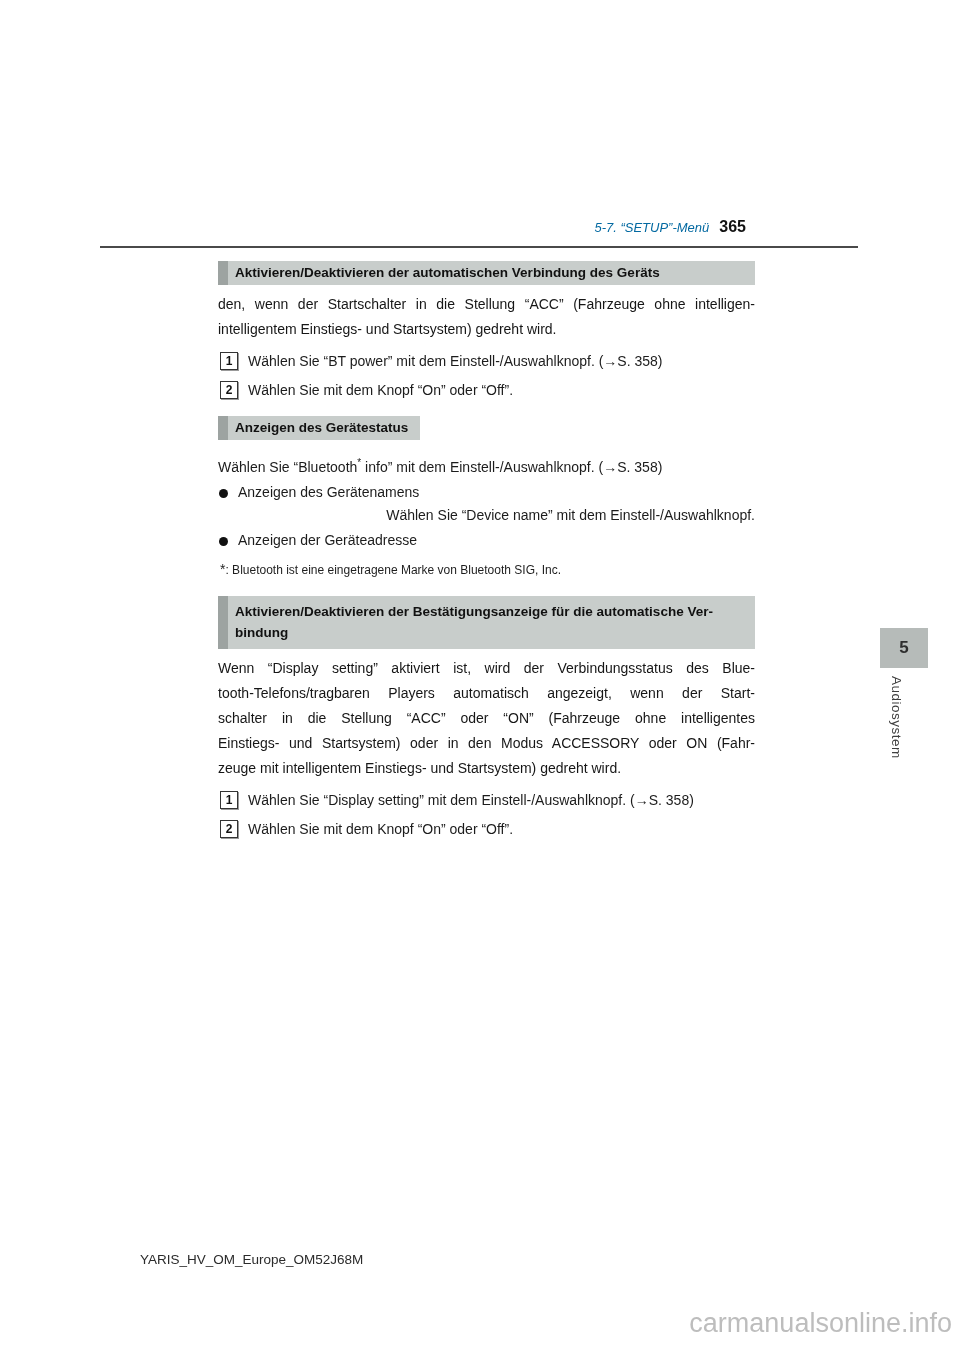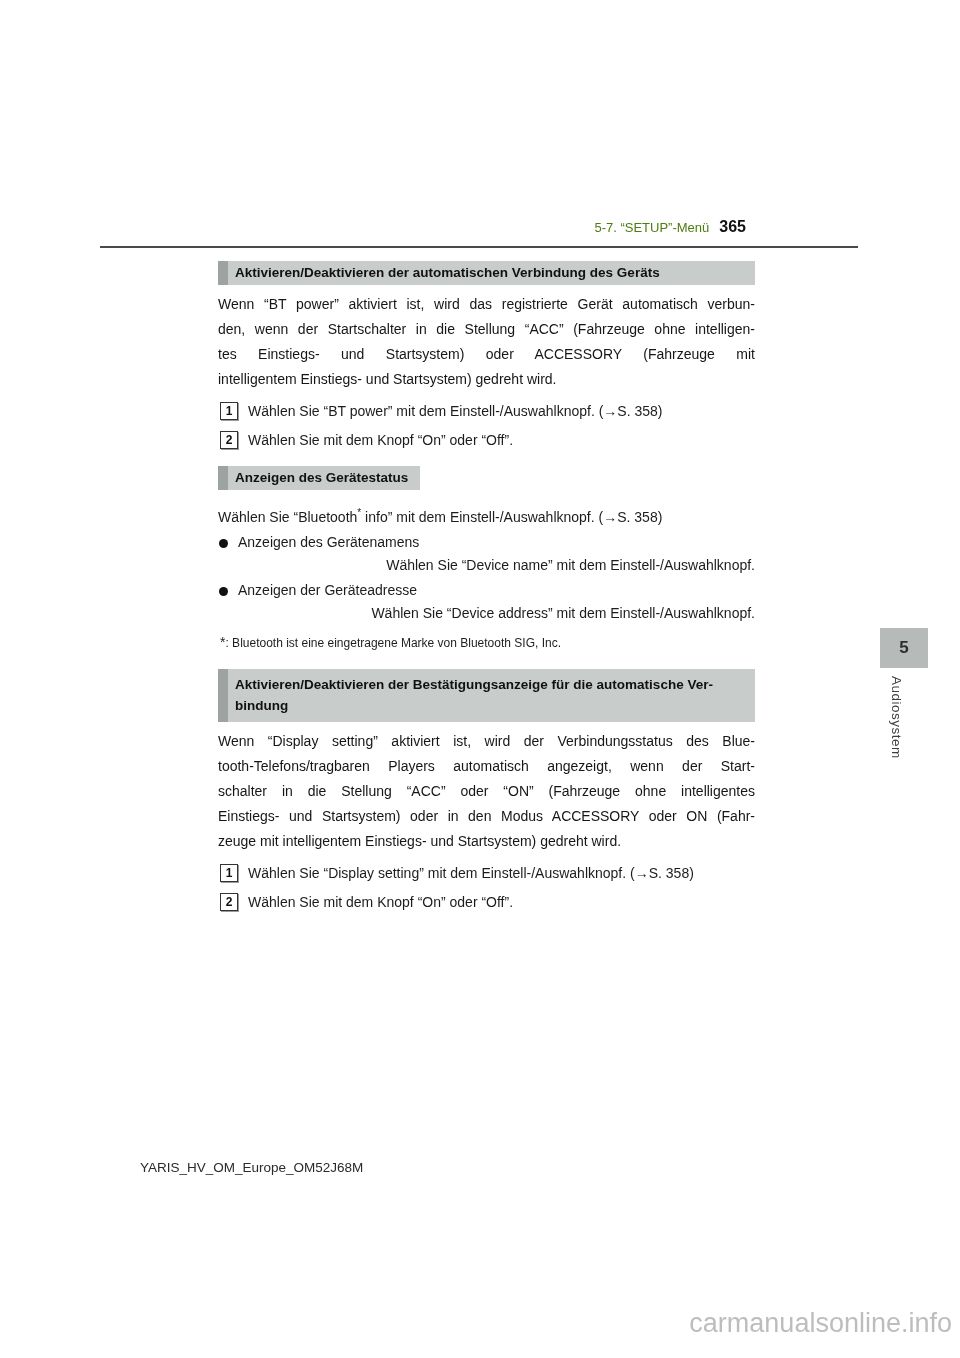--- a/index.html
+++ b/index.html
@@ -11,21 +11,21 @@
     position: relative;
     overflow: hidden;
   }
   .page { position: relative; width: 960px; height: 1358px; background: #ffffff; }
 
   
   .header-row {
     position: absolute; top: 218px; left: 0; width: 746px;
     display: flex; justify-content: flex-end; align-items: baseline; gap: 10px;
   }
-  .chapter-ref { font-size: 13px; color: #4d7c0f; }
+  .chapter-ref { font-size: 13px; color: #0369a1; font-style: italic; }
   .page-number { font-size: 16px; font-weight: bold; color: #111; }
   .header-rule {
     position: absolute; top: 246px; left: 100px; width: 758px; height: 2px;
     background: #4a4a4a;
   }
 
   
   .content { position: absolute; left: 218px; top: 261px; width: 537px; }
 
   .section-bar {
@@ -78,21 +78,21 @@
     font-size: 17px; font-weight: bold; color: #2e2e2e;
   }
   .side-tab-label {
     position: absolute; left: 889px; top: 676px;
     writing-mode: vertical-rl;
     font-size: 13.5px; color: #3f3f3f; letter-spacing: 0.5px;
   }
 
   
   .footer-code {
-    position: absolute; left: 140px; top: 1160px;
+    position: absolute; left: 140px; top: 1252px;
     font-size: 13.5px; color: #2b2b2b;
   }
   .watermark {
     position: absolute; right: 8px; top: 1308px;
     font-size: 27px; color: var(--watermark-color, #bdbdbd);
   }
 </style>
 </head>
 <body>
 
@@ -104,23 +104,21 @@
   </div>
   <div class="header-rule"></div>
 
   <div class="content">
 
     <div class="section-bar">
       <span>Aktivieren/Deaktivieren der automatischen Verbindung des Geräts</span>
     </div>
 
     <div class="para">
-      <div class="jline">Wenn “BT power” aktiviert ist, wird das registrierte Gerät automatisch verbun-</div>
       <div class="jline">den, wenn der Startschalter in die Stellung “ACC” (Fahrzeuge ohne intelligen-</div>
-      <div class="jline">tes Einstiegs- und Startsystem) oder ACCESSORY (Fahrzeuge mit</div>
       <div class="jline last">intelligentem Einstiegs- und Startsystem) gedreht wird.</div>
     </div>
 
     <div class="step">
       <span class="step-num">1</span>
       <span class="step-text">Wählen Sie “BT power” mit dem Einstell-/Auswahlknopf. (→S. 358)</span>
     </div>
     <div class="step">
       <span class="step-num">2</span>
       <span class="step-text">Wählen Sie mit dem Knopf “On” oder “Off”.</span>
@@ -139,21 +137,20 @@
     <div class="bullet-row">
       <span class="bullet-icon"></span>
       <span>Anzeigen des Gerätenamens</span>
     </div>
     <div class="bullet-detail">Wählen Sie “Device name” mit dem Einstell-/Auswahlknopf.</div>
 
     <div class="bullet-row">
       <span class="bullet-icon"></span>
       <span>Anzeigen der Geräteadresse</span>
     </div>
-    <div class="bullet-detail">Wählen Sie “Device address” mit dem Einstell-/Auswahlknopf.</div>
 
     <div class="footnote">
       <span class="marker">*</span><span>: Bluetooth ist eine eingetragene Marke von Bluetooth SIG, Inc.</span>
     </div>
 
     <div class="gap-lg"></div>
 
     <div class="section-bar two-line">
       <div>Aktivieren/Deaktivieren der Bestätigungsanzeige für die automatische Ver-</div>
       <div>bindung</div>

